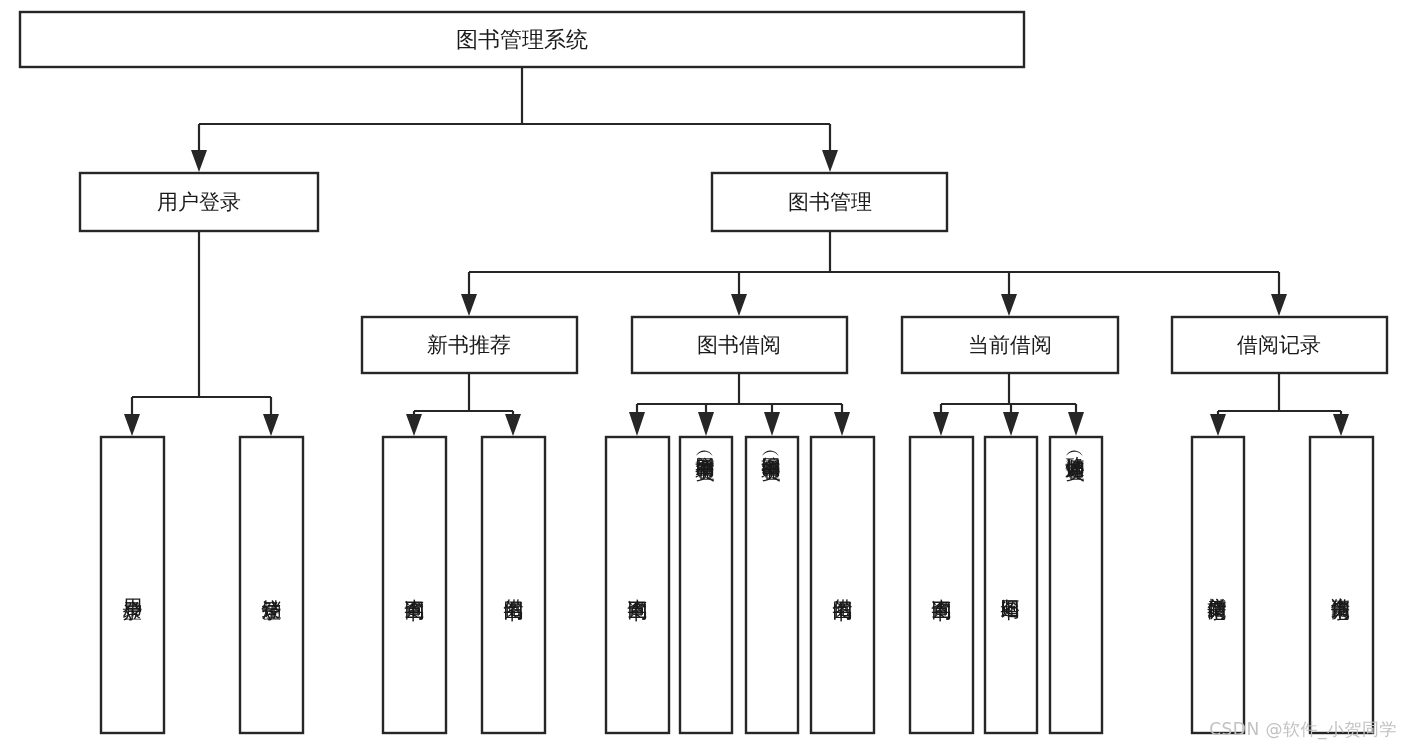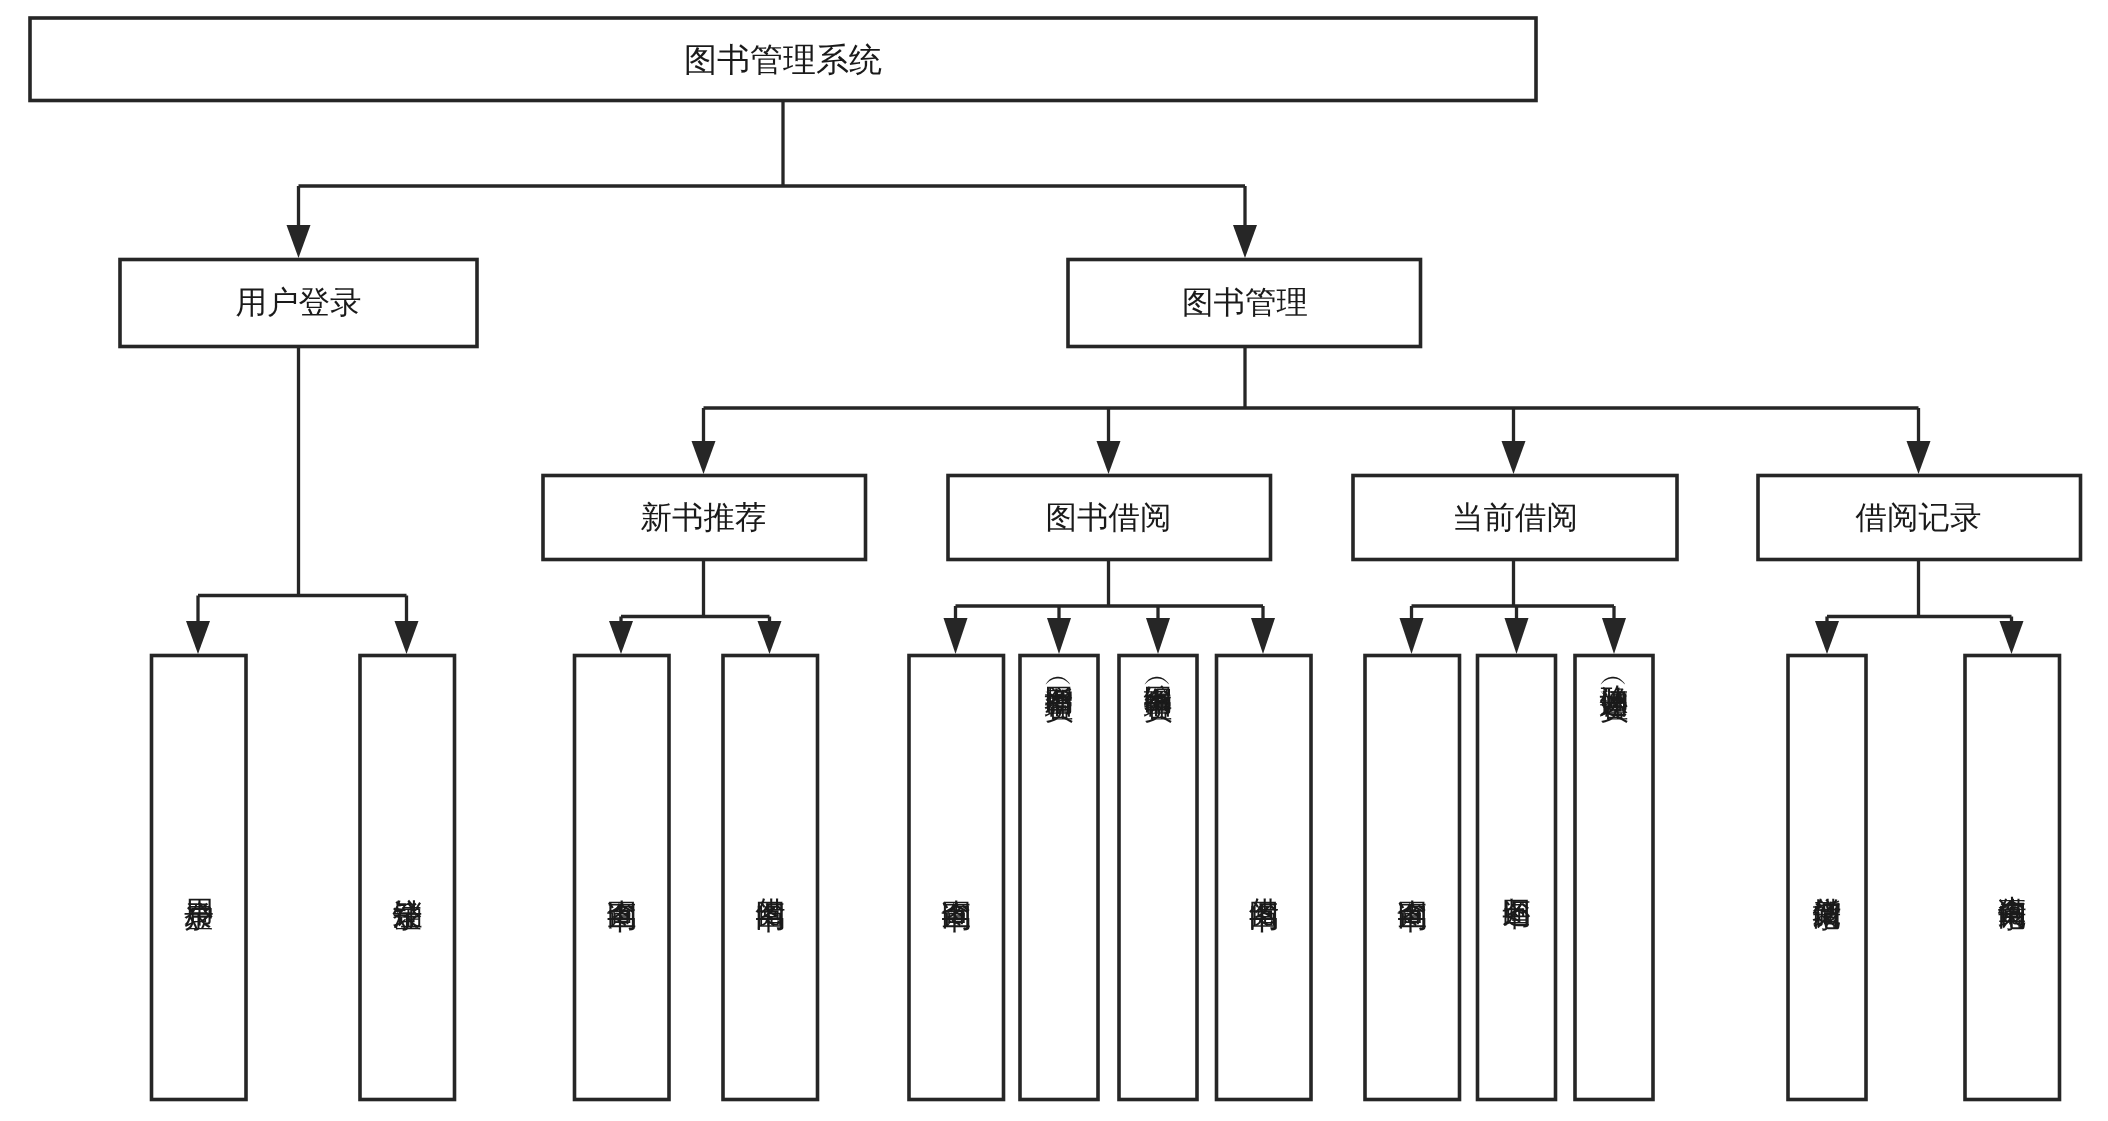--- a/index.html
+++ b/index.html
@@ -255,13 +255,14 @@
   <div class="leaf-label-wrap" style="left:1050px; top:441px; width:52px; height:288px; align-items:flex-start;">
     <span class="leaf-label" style="font-size:19px;">确认归还（管理员）</span>
   </div>
   <div class="leaf-label-wrap" style="left:1192px; top:437px; width:52px; height:296px;">
     <span class="leaf-label" style="font-size:19px;">新增借阅记录</span>
   </div>
   <div class="leaf-label-wrap" style="left:1310px; top:437px; width:63px; height:296px;">
     <span class="leaf-label" style="font-size:19px;">查询借阅记录</span>
   </div>
 
+  <div class="watermark">CSDN @软件_小贺同学</div>
 </div>
 
 </body></html>

